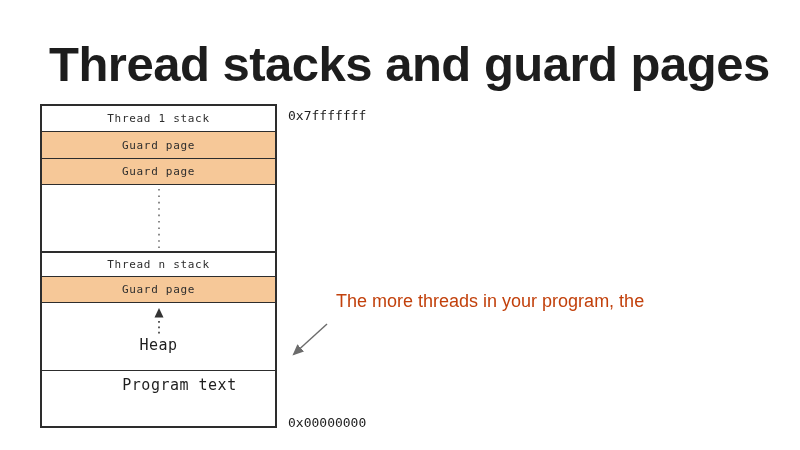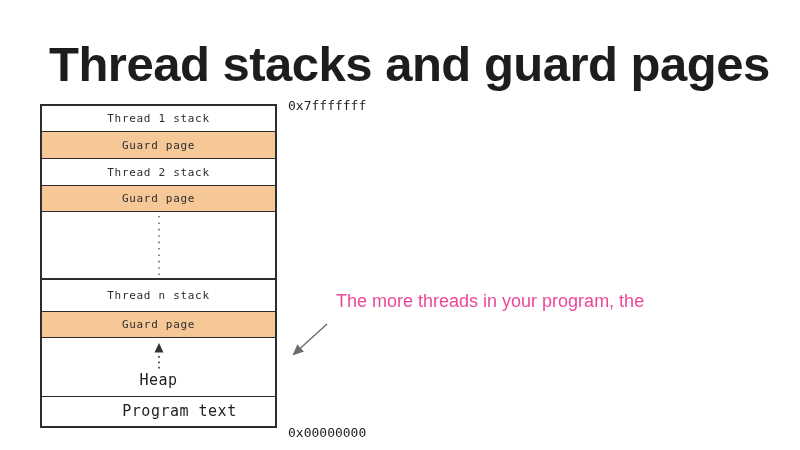--- a/index.html
+++ b/index.html
@@ -56,47 +56,47 @@
     font-size: 15px;
     letter-spacing: 0.5px;
     color: #1e1e1e;
     white-space: nowrap;
   }
   .r1 { height: 26px; }
   .r2 { height: 27px; }
   .r3 { height: 27px; }
   .r4 { height: 26px; }
   .r5 { height: 68px; border-bottom-width: 2px; }
-  .r6 { height: 32px; }
+  .r6 { height: 24px; }
   .r7 { height: 26px; }
-  .r8 { height: 59px; flex-direction: column; justify-content: flex-start; }
+  .r8 { height: 68px; flex-direction: column; justify-content: flex-start; }
   .r9 { height: 28px; border-bottom: none; padding-left: 42px; }
 
   .ellipsis-svg { display: block; }
 
   .heap-arrow { margin-top: 5px; display: block; }
   .heap-label { margin-top: 1px; }
 
   .addr {
     position: absolute;
     left: 288px;
     font-family: "DejaVu Sans Mono", monospace;
     font-size: 13px;
     color: #1e1e1e;
     white-space: nowrap;
   }
-  .addr-top { top: 98px; }
-  .addr-bottom { top: 425px; }
+  .addr-top { top: 108px; }
+  .addr-bottom { top: 415px; }
 
   .annotation {
     position: absolute;
     left: 336px; top: 289px;
     font-size: 18px;
     line-height: 24px;
-    color: #ec4899;
+    color: #c2410c;
     font-family: "Liberation Sans", sans-serif;
   }
 
   .ann-arrow {
     position: absolute;
     left: 282px; top: 315px;
     overflow: visible;
   }
 </style>
 </head>
@@ -109,23 +109,20 @@
   <div class="memory-box">
 
     <div class="row r1">
       <span class="row-label">Thread 1 stack</span>
     </div>
 
     <div class="row r2 guard">
       <span class="row-label">Guard page</span>
     </div>
 
-    <div class="row r3">
-      <span class="row-label">Thread 2 stack</span>
-    </div>
 
     <div class="row r4 guard">
       <span class="row-label">Guard page</span>
     </div>
 
     <div class="row r5">
       <svg class="ellipsis-svg" width="4" height="62" aria-hidden="true">
         <line x1="2" y1="2" x2="2" y2="61" stroke="#5a5a5a" stroke-width="1.4" stroke-dasharray="1.6 4.8"></line>
       </svg>
     </div>

